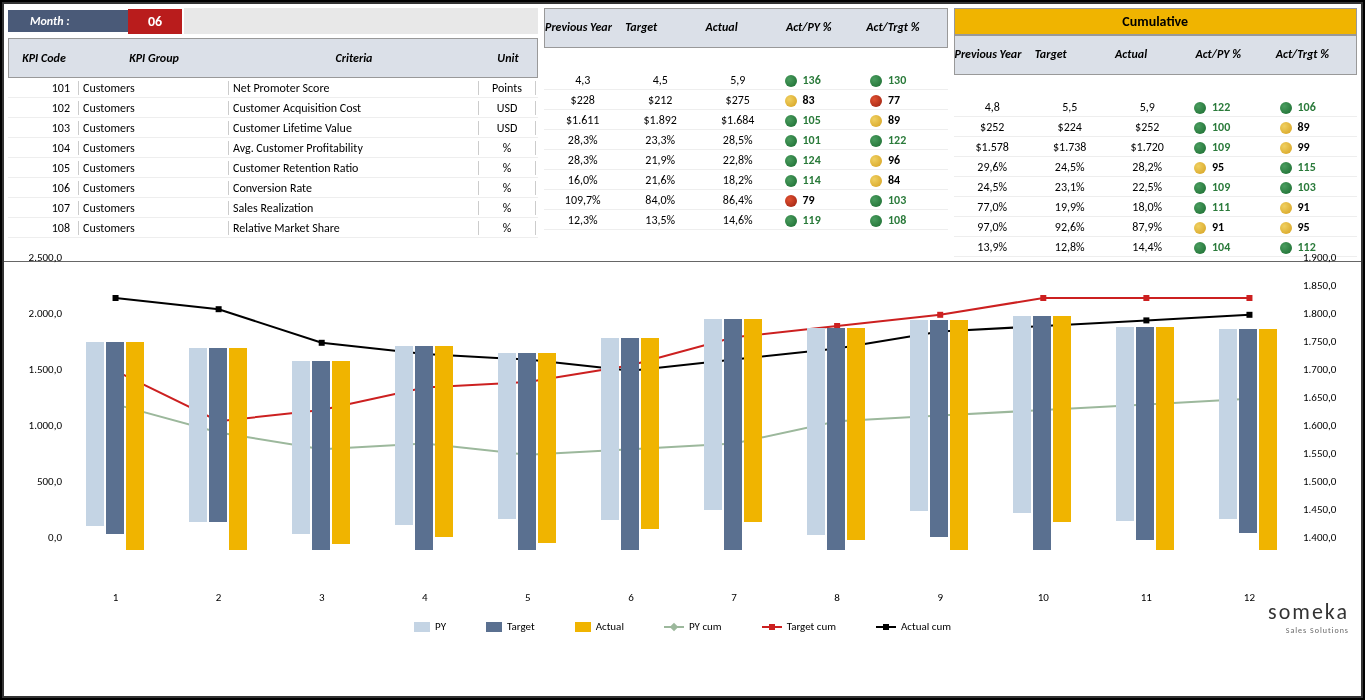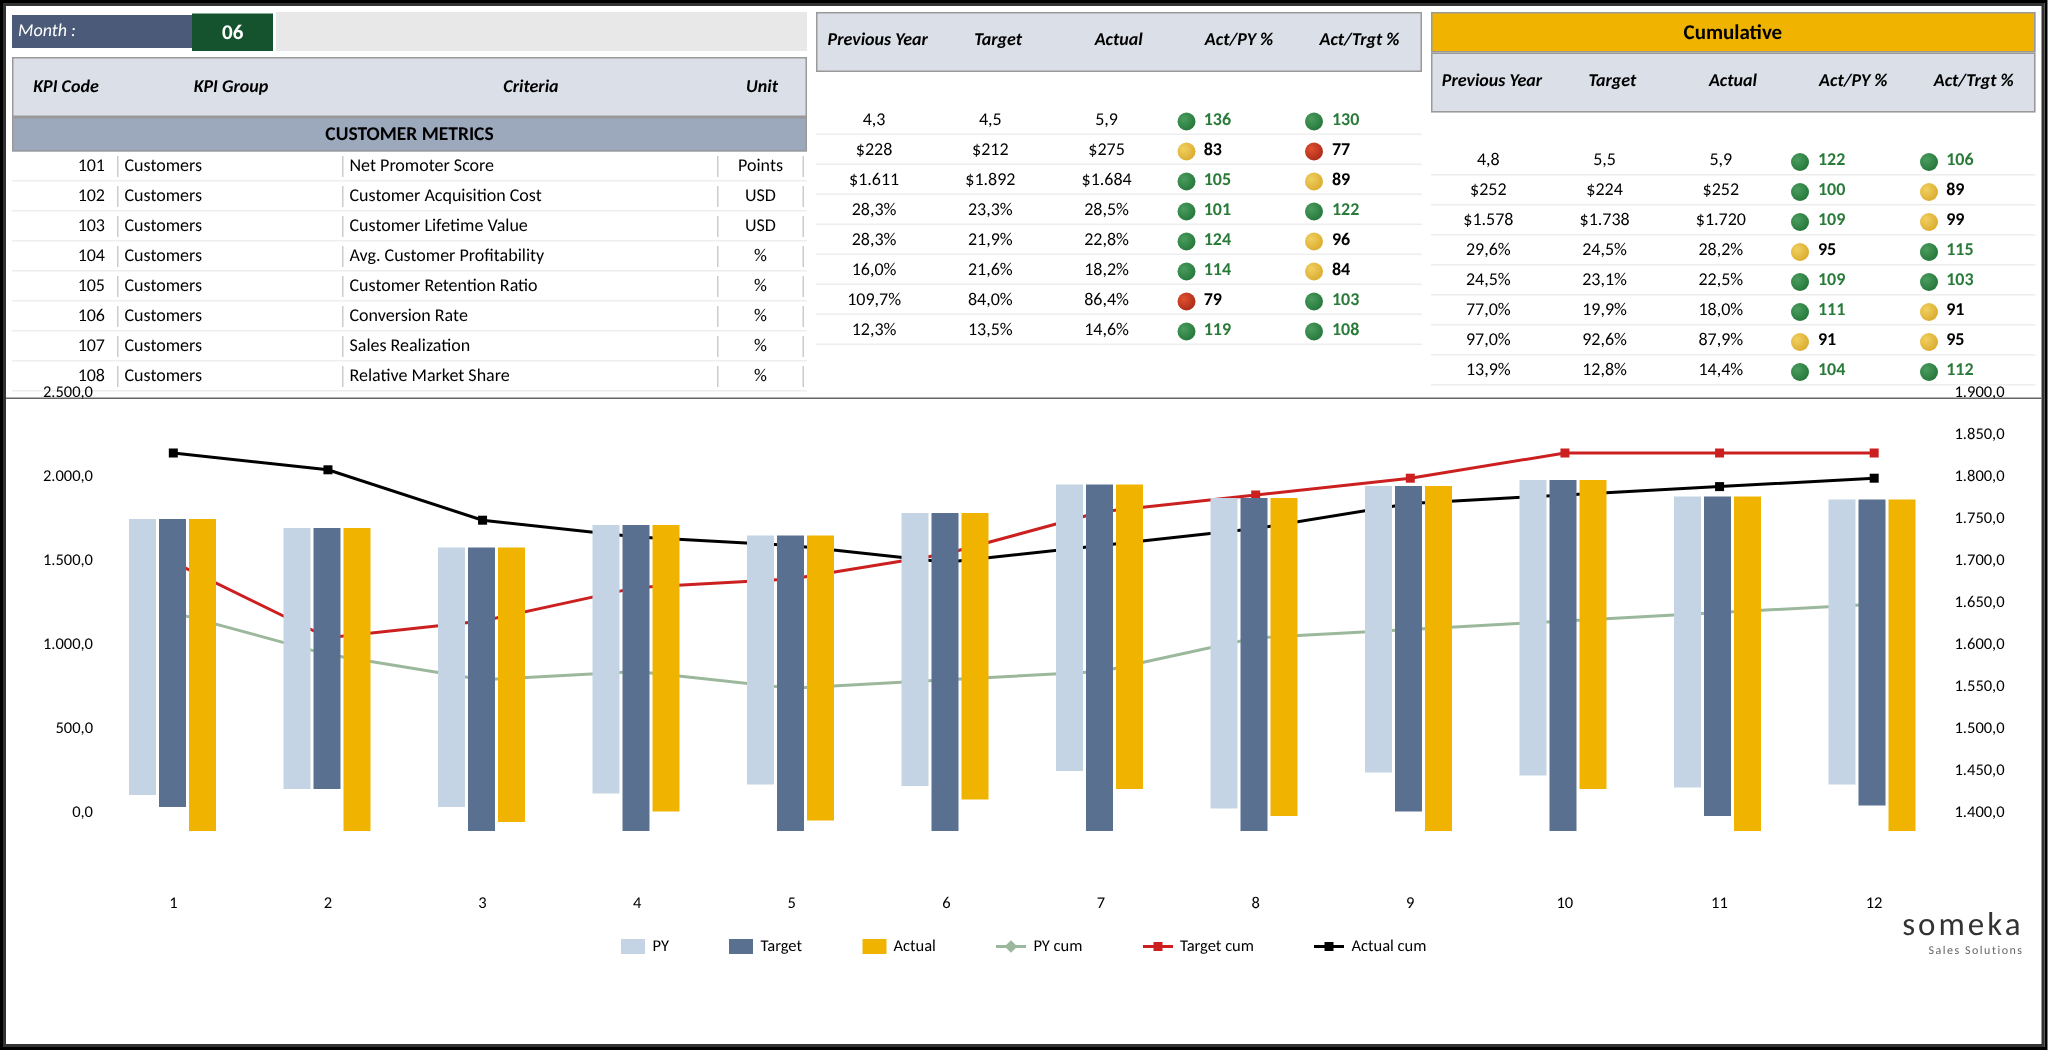--- a/index.html
+++ b/index.html
@@ -5,34 +5,34 @@
 * { box-sizing: border-box; margin: 0; padding: 0; }
 body { font-family: Calibri, Arial, sans-serif; font-size: 12px; background: #000; padding: 2px; }
 .container { background: #fff; border: 2px solid #333; width: 1361px; height: 696px; position: relative; }
 
 .top-section { display: flex; gap: 6px; padding: 4px; }
 .left-panel { flex: 0 0 530px; }
 .monthly-panel { flex: 1; }
 .cumulative-panel { flex: 1; }
 
 .month-row { display: flex; align-items: center; height: 26px; margin-bottom: 4px; }
-.month-label { background: #4a5a78; color: #fff; font-weight: normal; padding: 4px 4px; font-style: italic; width: 120px; }
-.month-value { background: #14532d; color: #fff; font-weight: bold; padding: 4px 20px; font-size: 14px; }
+.month-label { background: #4a5a78; color: #fff; font-weight: bold; padding: 4px 22px; font-style: italic; width: 120px; }
+.month-value { background: #b91c1c; color: #fff; font-weight: bold; padding: 4px 20px; font-size: 14px; }
 .month-spacer { background: #e8e8e8; flex: 1; height: 100%; margin-left: 2px; }
 
 .panel-header { background: #f0b400; color: #000; font-weight: bold; text-align: center; padding: 4px; font-size: 14px; border: 1px solid #999; }
 
 .left-headers { display: flex; background: #dbe0e8; border: 1px solid #999; height: 40px; align-items: center; font-weight: bold; font-style: italic; }
 .col-code { width: 70px; text-align: center; }
 .col-group { width: 150px; text-align: center; }
 .col-criteria { width: 250px; text-align: center; }
 .col-unit { width: 58px; text-align: center; }
 
 .sub-headers { display: flex; background: #dbe0e8; border: 1px solid #999; height: 40px; align-items: center; font-weight: bold; font-style: italic; }
-.col-val { flex: 1; text-align: center; line-height: 1.1; }
+.col-val { flex: 1; line-height: 1.1; }
 
 .section-title { background: #9ca8bc; color: #000; font-weight: bold; text-align: center; padding: 3px; border: 1px solid #999; font-size: 13px; }
 
 .data-row { display: flex; height: 20px; align-items: center; border-bottom: 1px solid #eee; }
 .data-row .col-code { text-align: right; padding-right: 8px; }
 .data-row .col-group { text-align: left; padding-left: 4px; border-left: 1px solid #ccc; }
 .data-row .col-criteria { text-align: left; padding-left: 4px; border-left: 1px solid #ccc; }
 .data-row .col-unit { text-align: center; border-left: 1px solid #ccc; border-right: 1px solid #ccc; }
 
 .val-row { display: flex; height: 20px; align-items: center; border-bottom: 1px solid #eee; }
@@ -86,21 +86,20 @@
         <div class="month-label">Month :</div>
         <div class="month-value">06</div>
         <div class="month-spacer"></div>
       </div>
       <div class="left-headers">
         <div class="col-code">KPI Code</div>
         <div class="col-group">KPI Group</div>
         <div class="col-criteria">Criteria</div>
         <div class="col-unit">Unit</div>
       </div>
-      <div class="section-title">CUSTOMER METRICS</div>
       <div id="left-rows">
           <div class="data-row">
             <div class="col-code">101</div>
     <div class="col-group">Customers</div>
     <div class="col-criteria">Net Promoter Score</div>
     <div class="col-unit">Points</div>
           </div>
           <div class="data-row">
             <div class="col-code">102</div>
     <div class="col-group">Customers</div>

